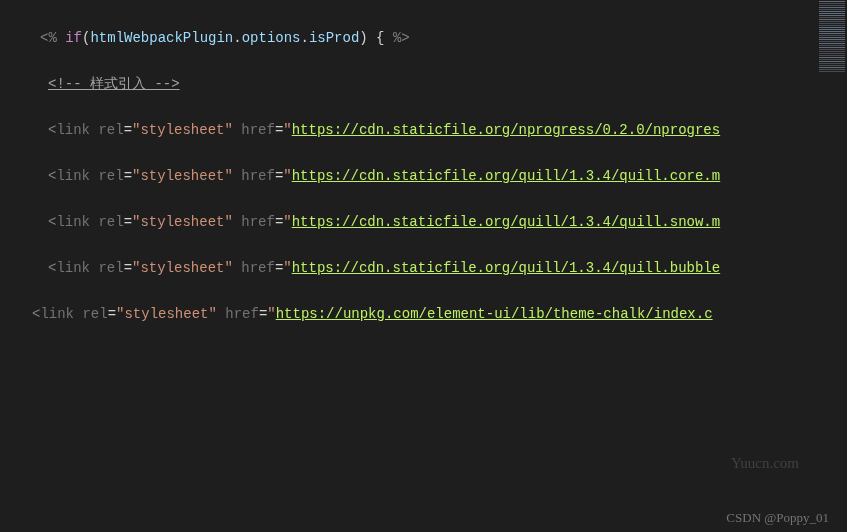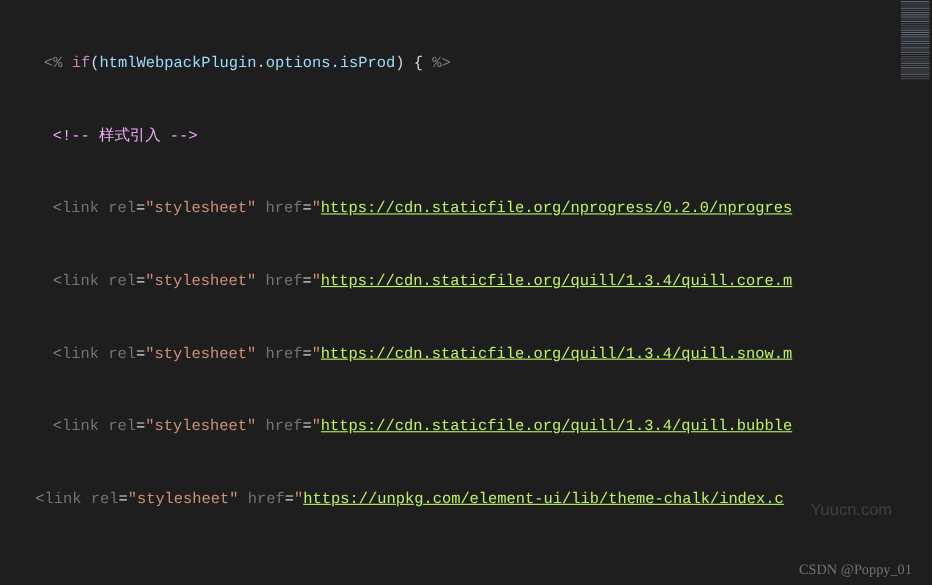--- a/index.html
+++ b/index.html
@@ -1,35 +1,35 @@
 <!DOCTYPE html>
 <html><head>
 <meta charset="utf-8">
 <style>
 * { margin: 0; padding: 0; box-sizing: border-box; }
 body { background: #1e1e1e; font-family: Consolas, 'Courier New', monospace; font-size: 14px; color: #d4d4d4; width: 847px; height: 532px; overflow: hidden; position: relative; }
 .editor { position: relative; padding: 4px 0 0 8px; line-height: 23px; white-space: pre; }
-.line { padding-left: 0; margin-top: 20px; }
+.line { padding-left: 0; }
 .i1 { padding-left: 32px; }
 .i2 { padding-left: 40px; }
 .i0b { padding-left: 24px; }
 .punct { color: #808080; }
 .if { color: #c586c0; }
 .prop { color: #9cdcfe; }
 .tag { color: #737373; }
 .attr { color: #737373; }
 .op { color: #d4d4d4; }
 .dot { color: #d4d4d4; }
 .str { color: #ce9178; }
 .ul { color: #bef264; text-decoration: underline; }
-.comment { color: #f0abfc; }
+.comment { color: #a3a3a3; text-decoration: underline; }
 .minimap { position: absolute; top: 0; right: 0; width: 30px; height: 100%; background: #1e1e1e; }
 .mm-line { margin: 1px 2px; height: 1px; background: #4a4a52; }
 .mm-line.b { background: #5d6b7a; }
-.watermark { position: absolute; bottom: 60px; right: 36px; color: #6a6a6a; font-size: 15px; font-family: Liberation Sans, sans-serif; opacity: 0.45; }
+.watermark { position: absolute; bottom: 60px; right: 48px; color: #6a6a6a; font-size: 15px; font-family: Liberation Serif, serif; opacity: 0.45; }
 .credit { position: absolute; bottom: 6px; right: 18px; color: #b8b8b8; font-size: 13px; font-family: Liberation Serif, serif; opacity: 0.55; }
 .spacer { height: 69px; }
 </style>
 </head>
 <body>
 
 <div class="editor">
 <div class="line i1"><span class="punct">&lt;%</span><span class="if"> if</span><span class="op">(</span><span class="prop">htmlWebpackPlugin</span><span class="dot">.</span><span class="prop">options</span><span class="dot">.</span><span class="prop">isProd</span><span class="op">) { </span><span class="punct">%&gt;</span></div>
 <div class="line i2 comment">&lt;!-- 样式引入 --&gt;</div>
 <div class="line i2"><span class="punct">&lt;</span><span class="tag">link</span> <span class="attr">rel</span><span class="op">=</span><span class="str">"stylesheet"</span> <span class="attr">href</span><span class="op">=</span><span class="str">"</span><span class="ul">https://cdn.staticfile.org/nprogress/0.2.0/nprogres</span></div>

